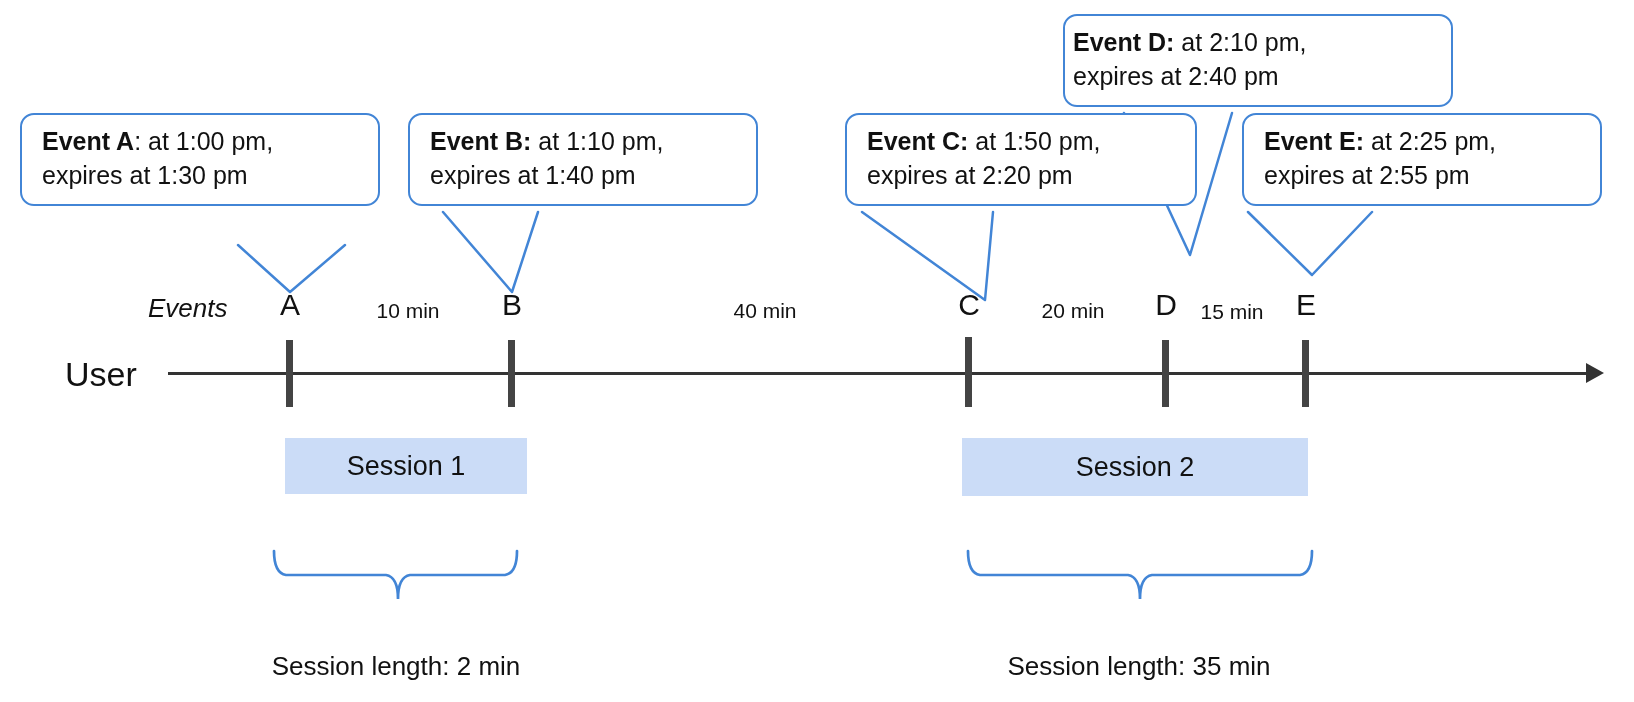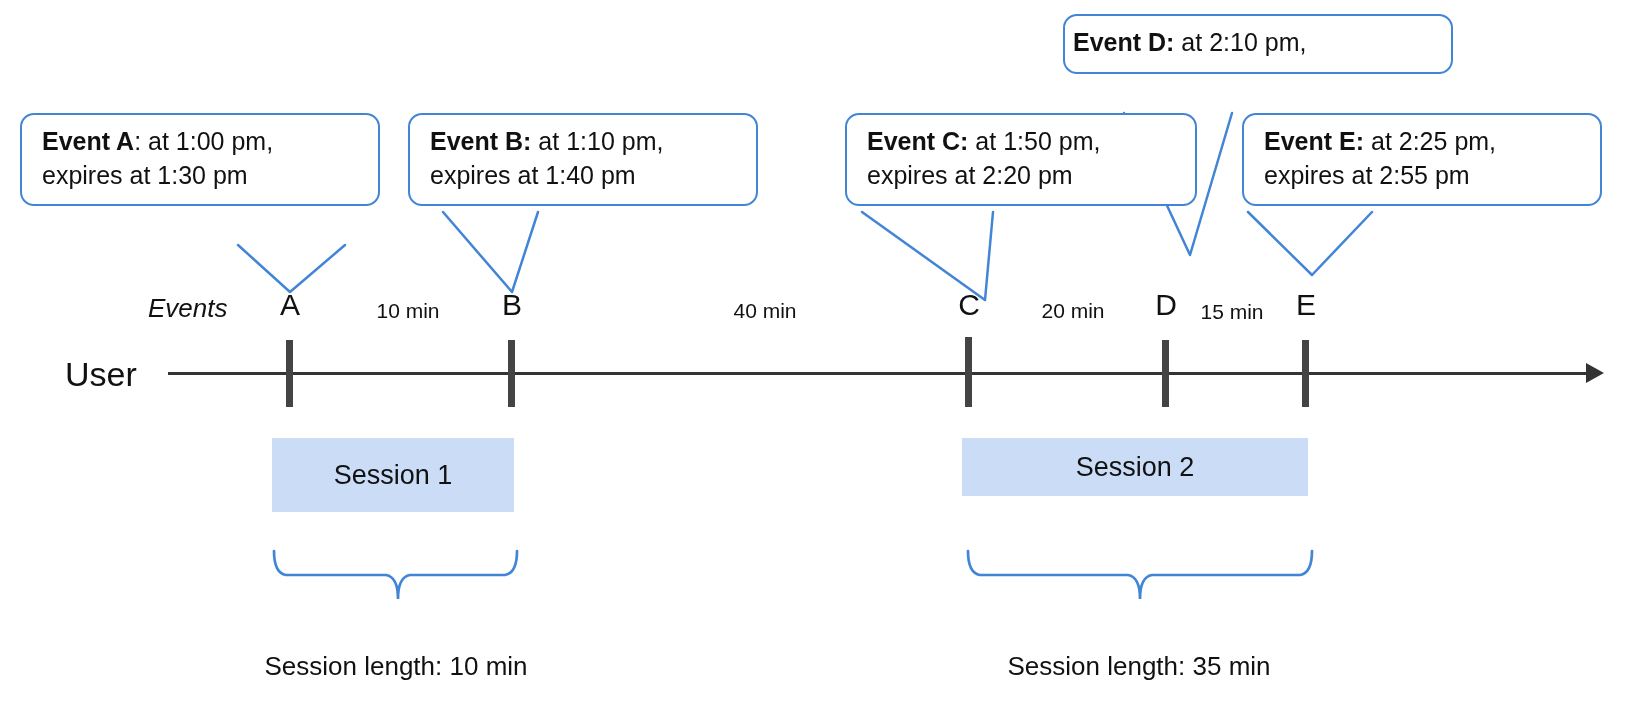--- a/index.html
+++ b/index.html
@@ -75,20 +75,21 @@
     <span class="ln">expires at 1:40 pm</span>
   </div>
 
   <div class="callout" style="left:845px;top:113px;width:352px;">
     <span class="ln"><b>Event C:</b><span> at 1:50 pm,</span></span>
     <span class="ln">expires at 2:20 pm</span>
   </div>
 
   <div class="callout" style="left:1063px;top:14px;width:390px;padding-left:8px;">
     <span class="ln"><b>Event D:</b><span> at 2:10 pm,</span></span>
+    <span class="ln">expires at 2:40 pm</span>
   </div>
 
   <div class="callout" style="left:1242px;top:113px;width:360px;">
     <span class="ln"><b>Event E:</b><span> at 2:25 pm,</span></span>
     <span class="ln">expires at 2:55 pm</span>
   </div>
 
   <div class="row-label" style="left:148px;top:293px;">Events</div>
   <div class="axis-label" style="left:65px;top:355px;">User</div>
 
@@ -105,19 +106,19 @@
   <div class="event-letter" style="left:512px;top:288px;">B</div>
   <div class="event-letter" style="left:969px;top:288px;">C</div>
   <div class="event-letter" style="left:1166px;top:288px;">D</div>
   <div class="event-letter" style="left:1306px;top:288px;">E</div>
 
   <div class="gap-label" style="left:408px;top:299px;">10 min</div>
   <div class="gap-label" style="left:765px;top:299px;">40 min</div>
   <div class="gap-label" style="left:1073px;top:299px;text-align:center;">20 min</div>
   <div class="gap-label" style="left:1232px;top:300px;">15 min</div>
 
-  <div class="session-bar" style="left:272px;top:438px;width:242px;height:74px;">Session 1</div>
+  <div class="session-bar" style="left:285px;top:438px;width:242px;height:56px;">Session 1</div>
   <div class="session-bar" style="left:962px;top:438px;width:346px;height:58px;">Session 2</div>
 
-  <div class="session-caption" style="left:396px;top:651px;">Session length: 10 min</div>
+  <div class="session-caption" style="left:396px;top:651px;">Session length: 2 min</div>
   <div class="session-caption" style="left:1139px;top:651px;">Session length: 35 min</div>
 
 </div>
 
 </body></html>

